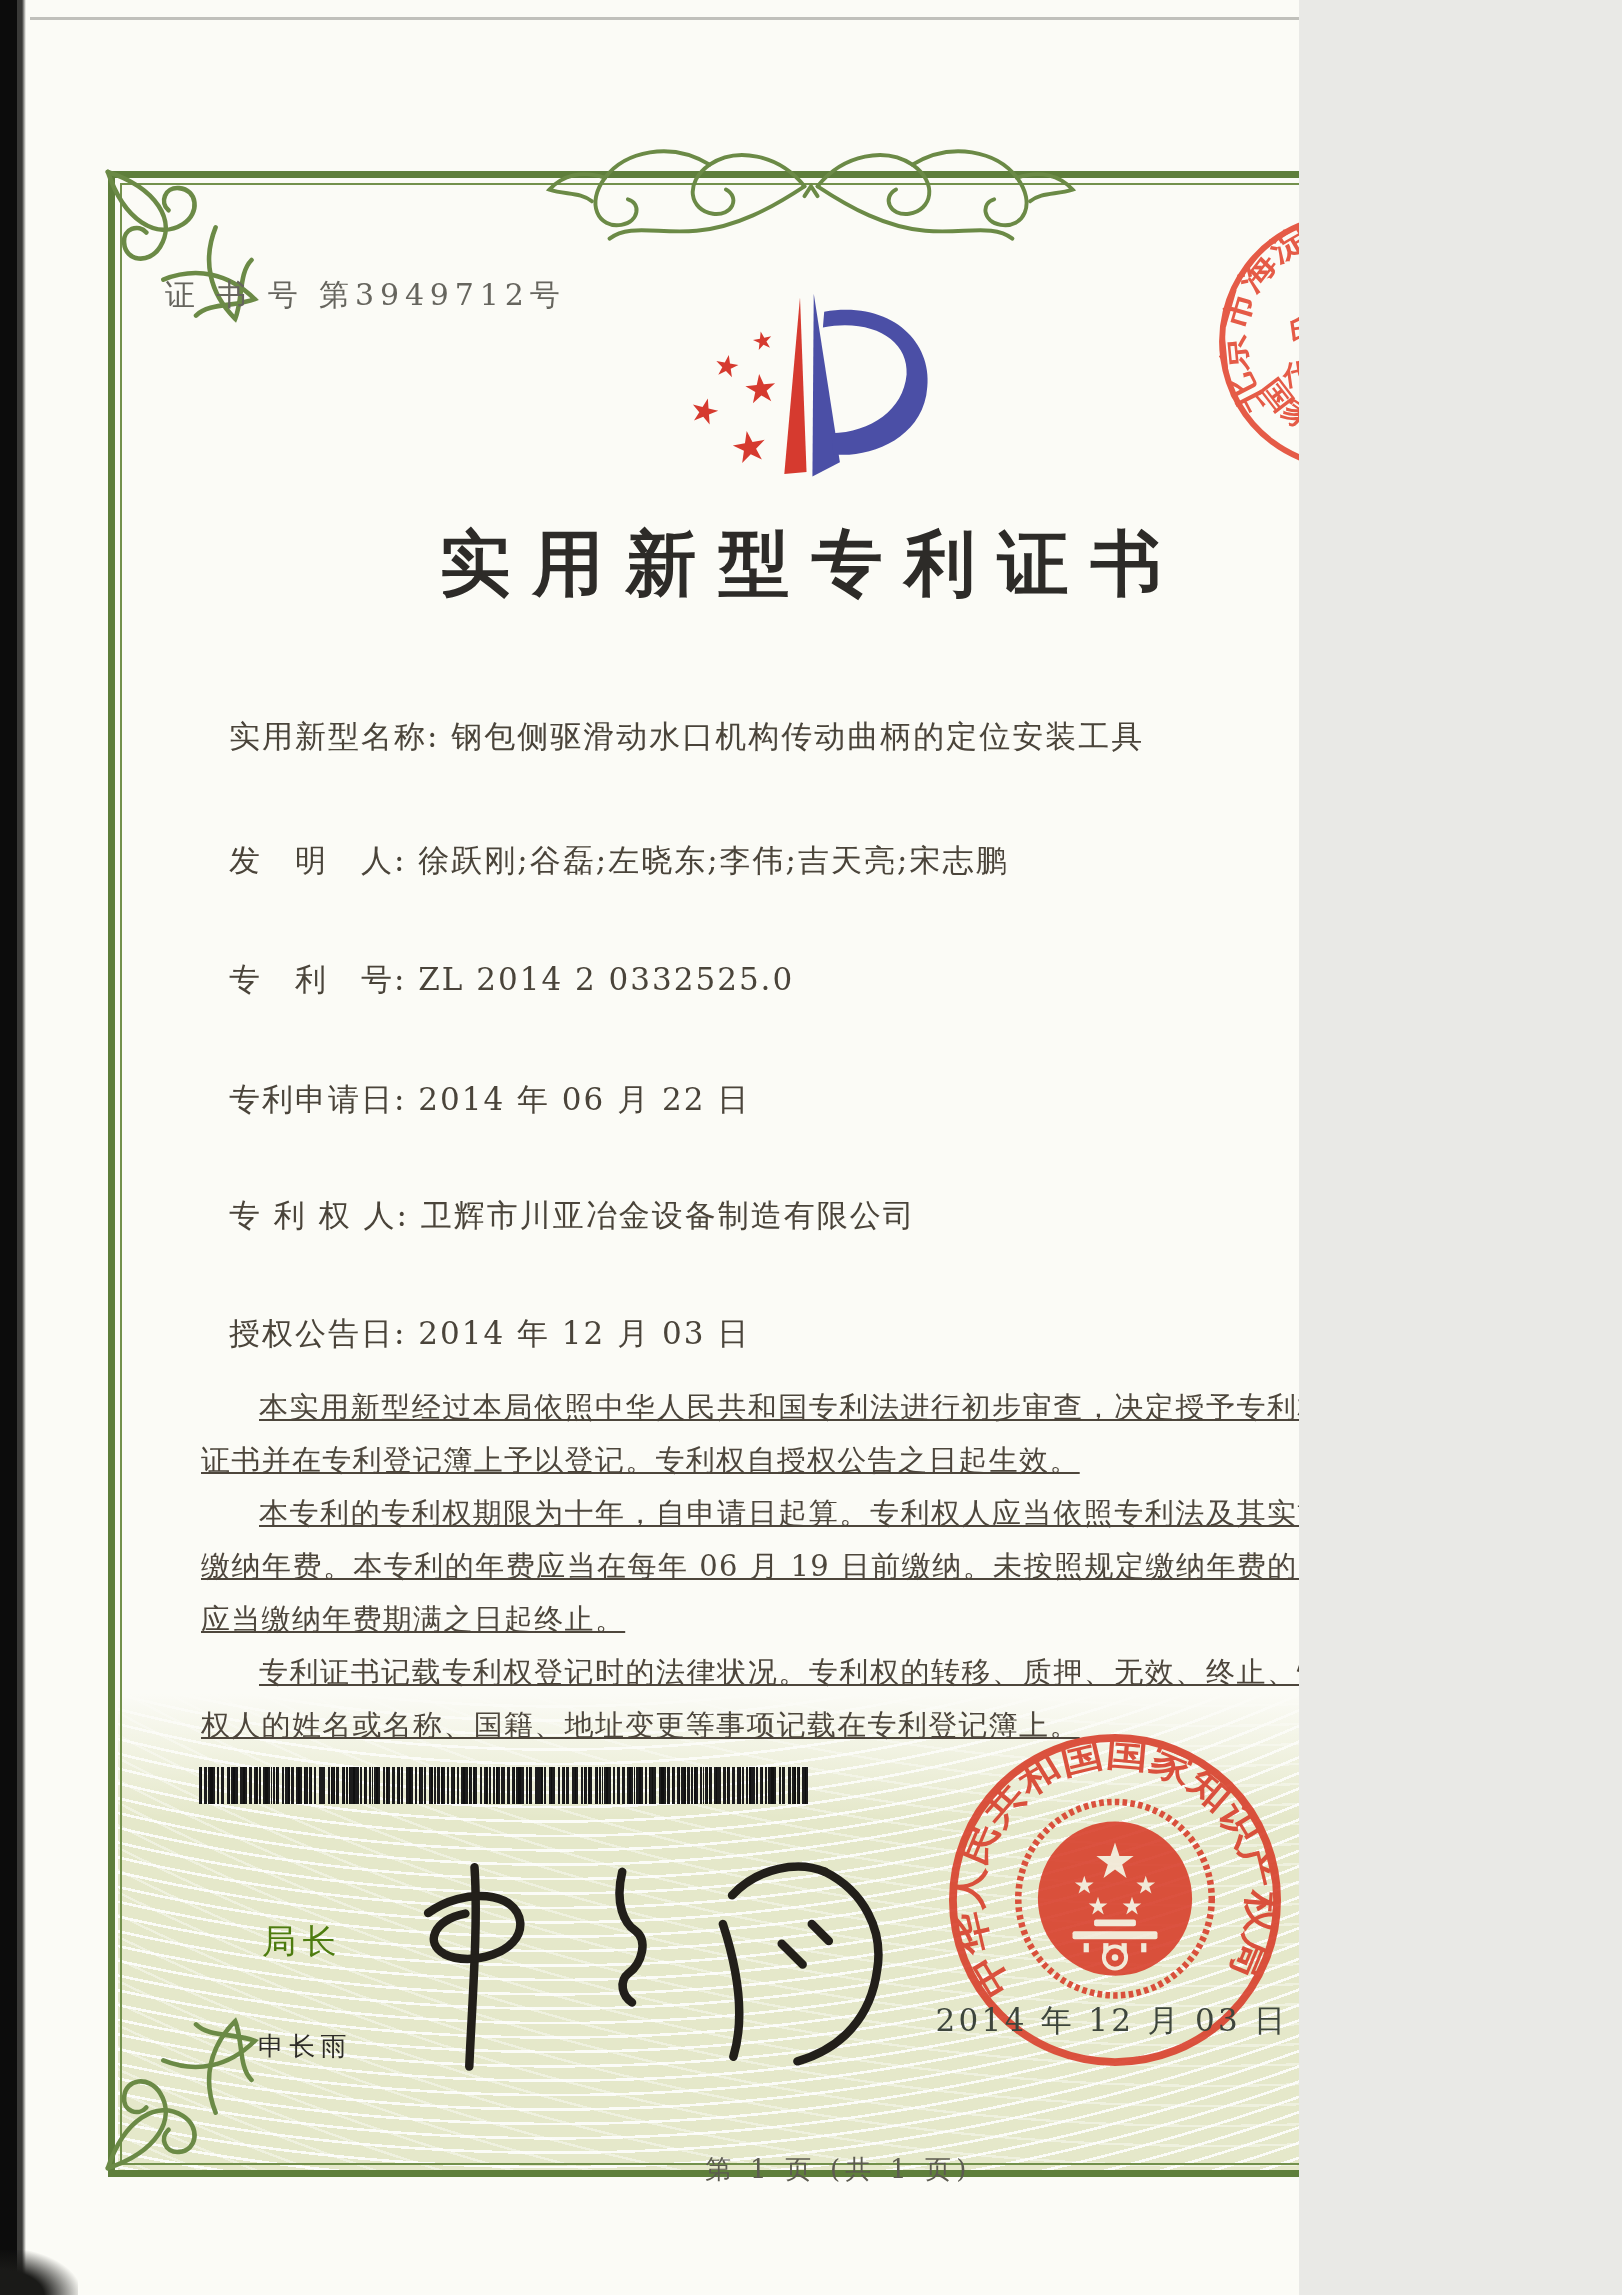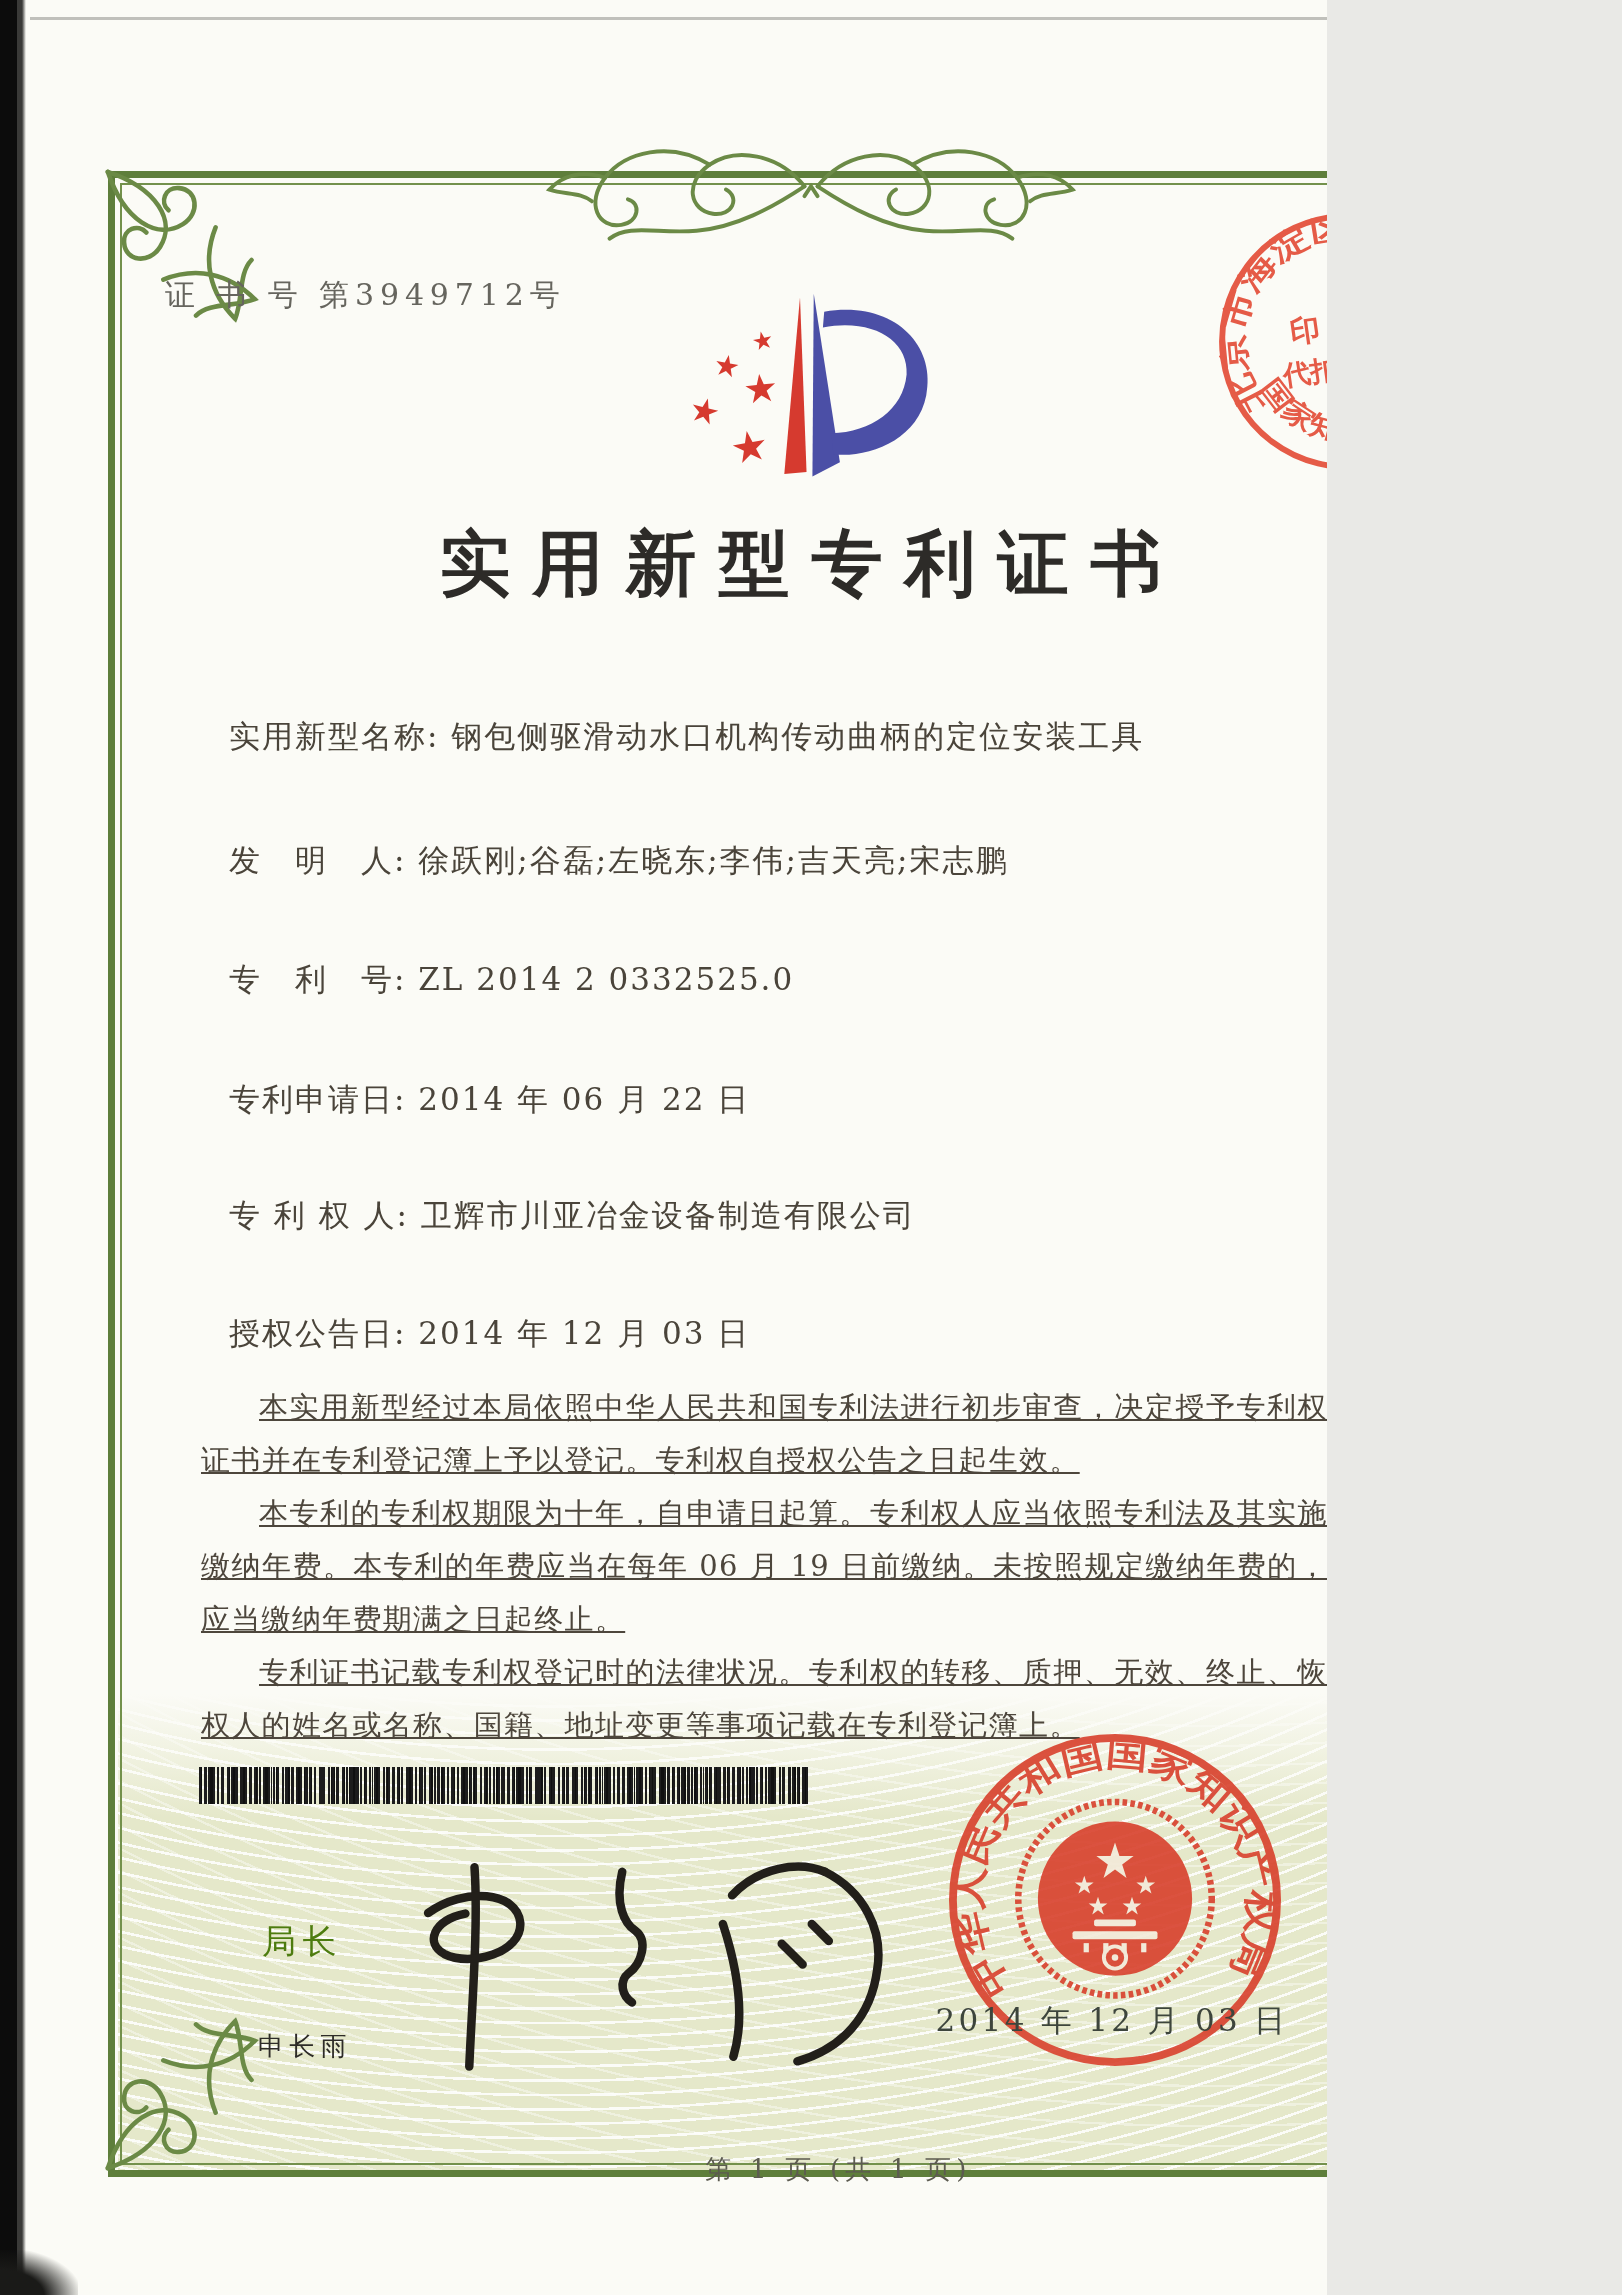--- a/index.html
+++ b/index.html
@@ -1,17 +1,17 @@
 <!DOCTYPE html>
 <html style="font-size:10.5px"><head>
 <meta charset="utf-8">
 <style>
   html,body{margin:0;padding:0;background:#e9e9e6;}
   .page{position:relative;width:1299px;height:2295px;background:#fbfbf6;overflow:hidden;
-        font-family:"DejaVu Serif","Liberation Serif",serif;color:#3c362e;padding-left:28px;}
+        font-family:"DejaVu Serif","Liberation Serif",serif;color:#3c362e;}
   
   .scan-strip-left{position:absolute;left:0;top:0;width:26px;height:2295px;
         background:linear-gradient(90deg,#0c0c0c 0 17px,#3a3a38 17px 22px,rgba(60,60,58,0) 26px);}
   .scan-line-top{position:absolute;left:30px;top:17px;width:1583px;height:2.6px;background:#9a9a94;opacity:.6;}
   .scan-smudge-bottom{position:absolute;left:0;top:2250px;width:78px;height:46px;
         background:radial-gradient(ellipse at 0% 100%, #1a1a18 0 40%, rgba(26,26,24,0) 75%);}
   
   .wave-zone{position:absolute;left:118px;top:1694px;width:1456px;height:477px;
         background-color:#e5e8ca;
         background-image:

